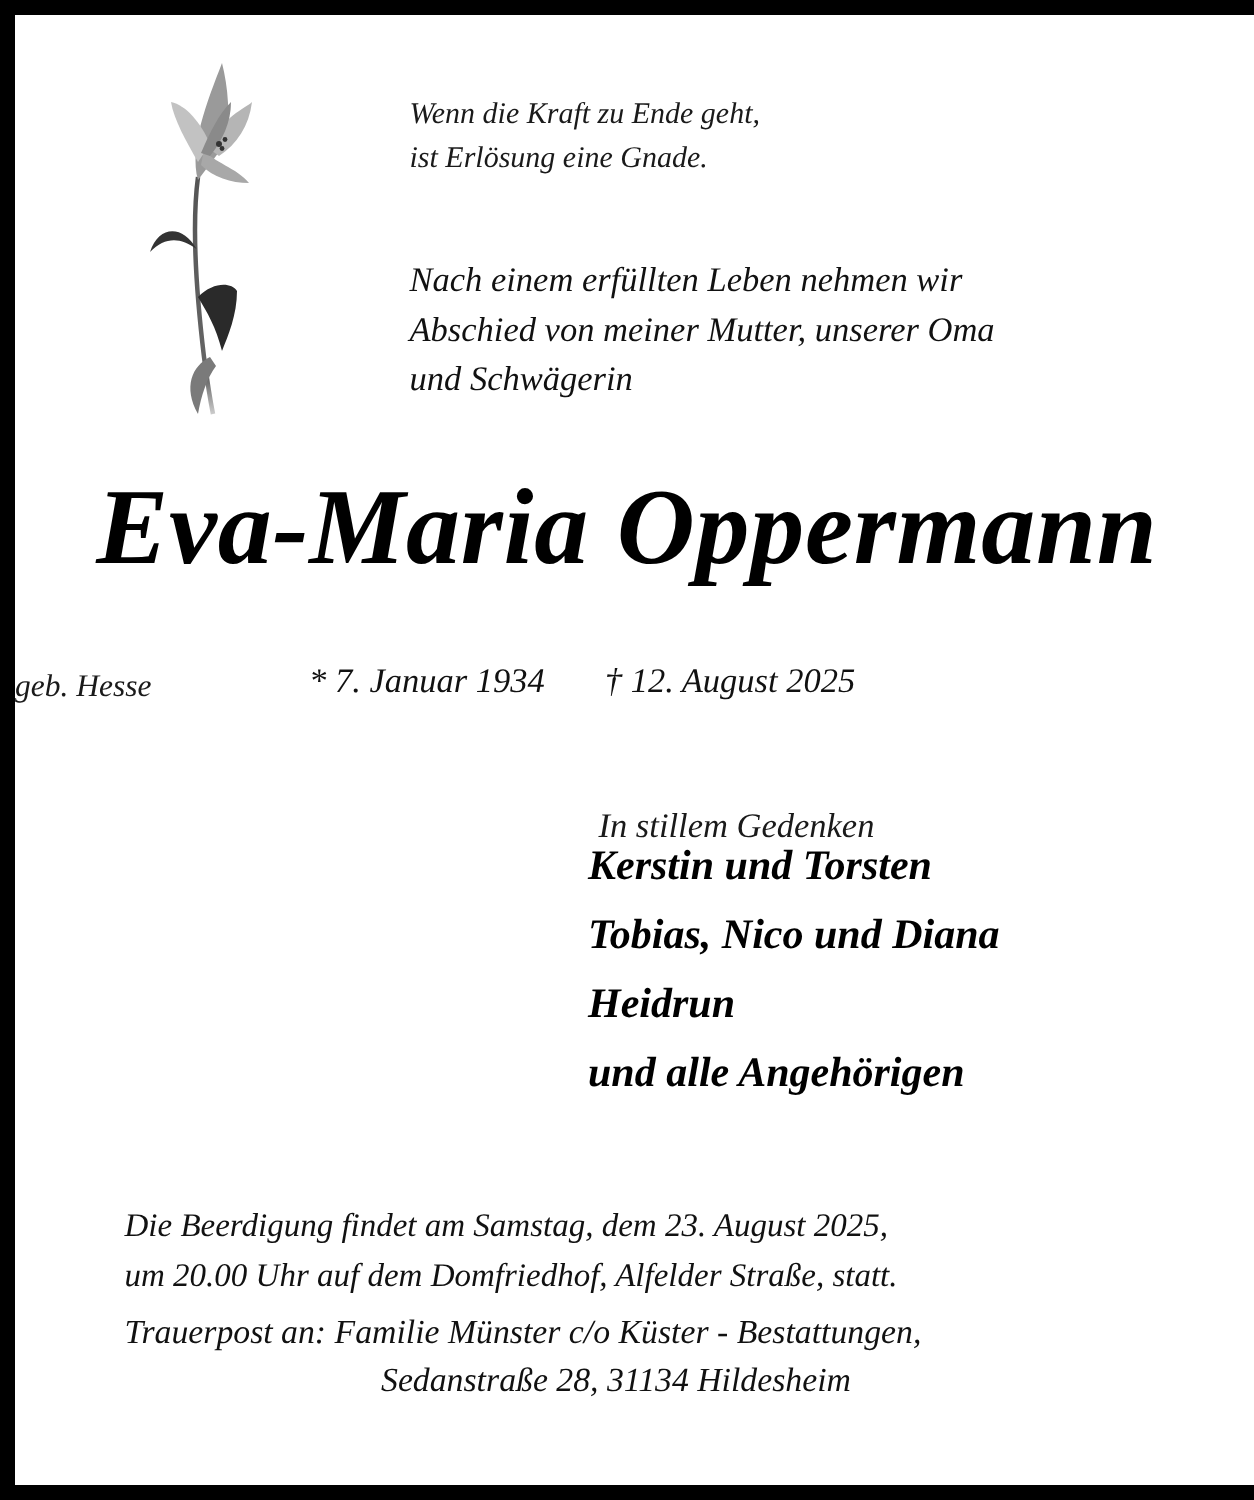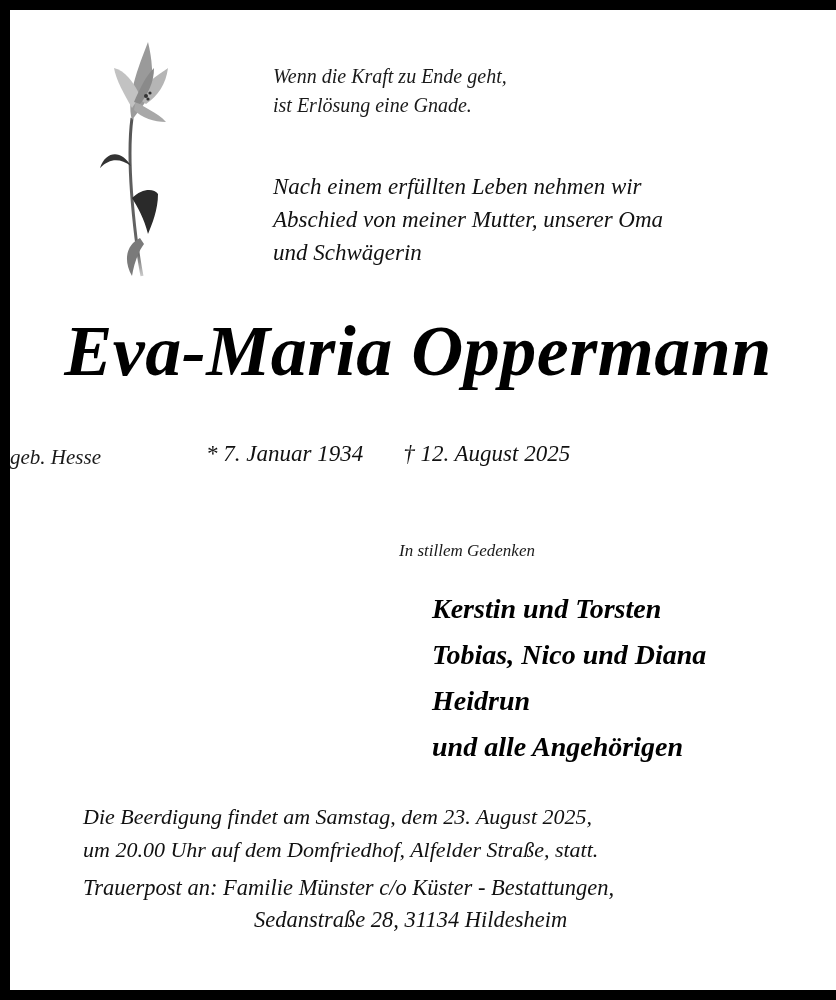--- a/index.html
+++ b/index.html
@@ -35,25 +35,25 @@
     left: 0; width: 816px; top: 385px; text-align: left;
     font-size: 21px; line-height: 28px; color: #1a1a1a; margin-top: 48px;
   }
   .dates {
     left: 196px; top: 428px;
     font-size: 23px; line-height: 32px; color: #111;
   }
   .dates .gap { display: inline-block; width: 40px; }
   .memory {
     left: 389px; top: 527px;
-    font-size: 17px; line-height: 28px; color: #1a1a1a; text-align: right;
+    font-size: 23px; line-height: 28px; color: #1a1a1a; text-align: right;
   }
   .mourners {
-    left: 382px; top: 576px;
-    font-weight: bold; font-size: 28px; line-height: 46px; color: #000; margin-left: 40px;
+    left: 382px; top: 545px;
+    font-weight: bold; font-size: 28px; line-height: 46px; color: #000;
   }
   .mourners div { white-space: nowrap; }
   .burial {
     left: 73px; top: 790px;
     font-size: 22px; line-height: 33px; color: #111;
   }
   .post {
     left: 73px; top: 862px;
     font-size: 22.5px; line-height: 32px; color: #111;
   }

